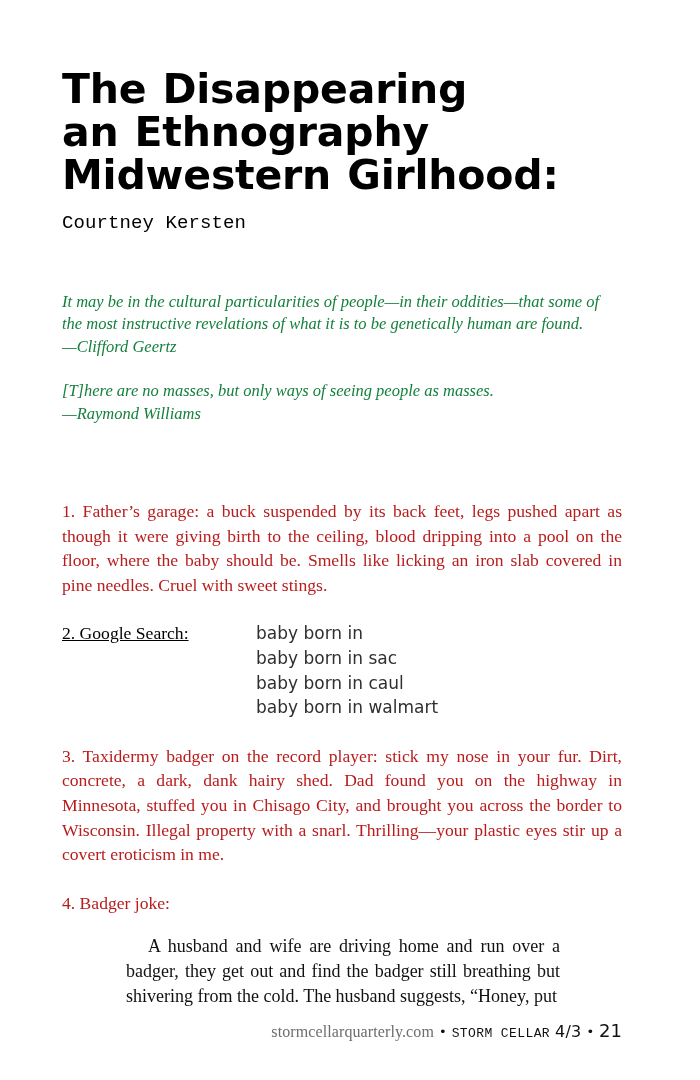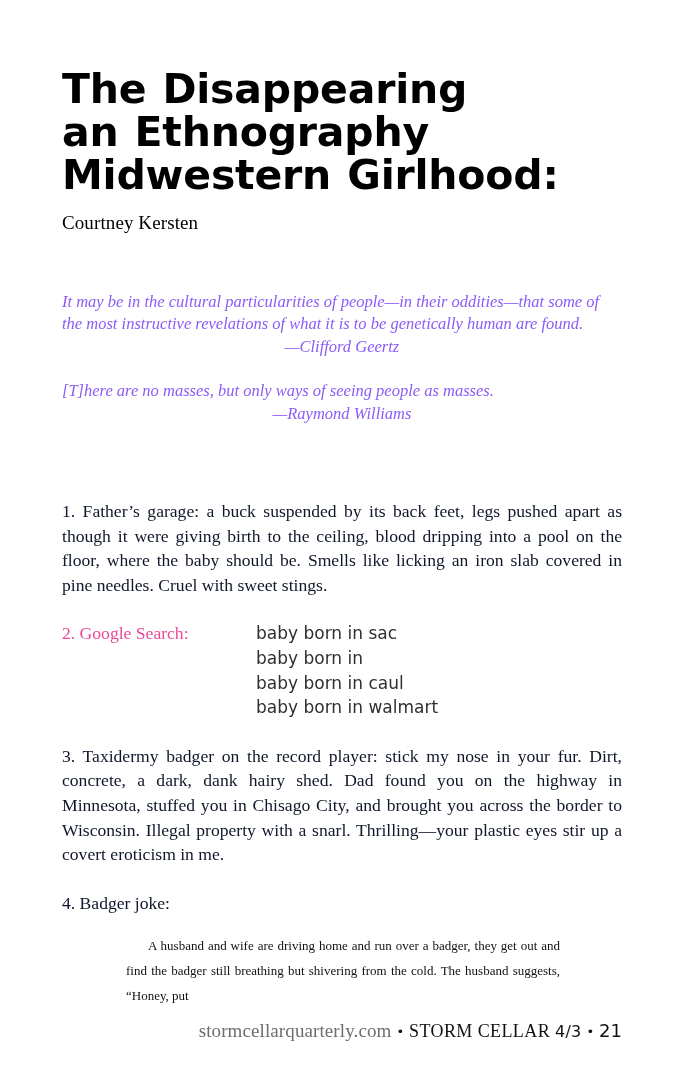--- a/index.html
+++ b/index.html
@@ -30,97 +30,98 @@
     line-height: 43px;
     letter-spacing: -0.2px;
     color: #000000;
     margin: 0;
     padding-top: 68px;
     word-spacing: 2px;
   }
   .title-line { display: block; white-space: nowrap; }
 
   .byline {
-    font-family: Liberation Serif, serif;
+    font-family: Liberation Mono, monospace;
     font-weight: 400;
     font-size: 19px;
     line-height: 24px;
     color: #000000;
     margin: 0;
     padding-top: 14px;
     letter-spacing: 0.1px;
   }
 
   
   .epigraphs {
     padding-top: 56px;
   }
   .epigraph {
     font-family: "Liberation Serif", "DejaVu Serif", serif;
     font-style: italic;
     font-size: 16.5px;
     line-height: 22px;
-    color: #8b5cf6;
+    color: #15803d;
     margin: 0 0 22px 0;
   }
   .epigraph:last-child { margin-bottom: 8px; }
   .epigraph-text { display: block; }
   .epigraph-attr {
     display: block;
-    text-align: center;
+    text-align: left;
     font-style: italic;
     margin-top: 1px;
   }
 
   
   .body-section { padding-top: 66px; }
 
   p.para {
     font-family: "Liberation Serif", "DejaVu Serif", serif;
     font-size: 17.6px;
     line-height: 24.6px;
-    color: #0f172a;
+    color: #b91c1c;
     margin: 0 0 24px 0;
     text-align: justify;
     text-justify: inter-word;
     hyphens: manual;
   }
   p.para:last-child { margin-bottom: 0; }
 
   
   .search-entry {
     display: flex;
     align-items: flex-start;
     margin: 0 0 24px 0;
   }
   .search-label {
     font-family: "Liberation Serif", "DejaVu Serif", serif;
     font-size: 17.6px;
     line-height: 24.6px;
-    color: #ec4899;
+    color: #000000;
     width: 194px;
     flex: 0 0 194px;
+    text-decoration: underline;
   }
   .search-list {
     list-style: none;
     margin: 0;
     padding: 0;
   }
   .search-list li {
     font-family: "DejaVu Sans", sans-serif;
     font-size: 17px;
     line-height: 24.6px;
     color: #2f2f2f;
     white-space: nowrap;
   }
 
   
   .joke-quote {
     font-family: "Liberation Serif", "DejaVu Serif", serif;
-    font-size: 13px;
+    font-size: 18px;
     line-height: 24.6px;
     color: #111111;
     margin: 0;
     margin-left: 64px;
     width: 434px;
     text-align: justify;
     text-justify: inter-word;
     text-indent: 22px;
     hyphens: manual;
   }
@@ -129,34 +130,34 @@
   .footer {
     position: absolute;
     left: 62px;
     top: 1020px;
     width: 560px;
     text-align: right;
     white-space: nowrap;
   }
   .footer-url {
     font-family: "Liberation Serif", "DejaVu Serif", serif;
-    font-size: 19px;
+    font-size: 16px;
     color: #6d6d6d;
     letter-spacing: 0.1px;
   }
   .footer-dot {
     font-family: "DejaVu Sans", sans-serif;
     font-size: 13px;
     color: #111111;
     padding: 0 5px;
     vertical-align: 1px;
   }
   .footer-mag {
-    font-family: Liberation Serif, serif;
-    font-size: 18px;
+    font-family: Liberation Mono, monospace;
+    font-size: 13px;
     color: #111111;
     letter-spacing: 0.4px;
   }
   .footer-issue {
     font-family: "DejaVu Sans", sans-serif;
     font-size: 16px;
     color: #111111;
     letter-spacing: 0.2px;
     padding-left: 5px;
   }
@@ -195,22 +196,22 @@
 
     </div>
 
     <div class="body-section">
 
       <p class="para">1. Father’s garage: a buck suspended by its back feet, legs pushed apart as though it were giving birth to the ceiling, blood dripping into a pool on the floor, where the baby should be. Smells like licking an iron slab covered in pine needles. Cruel with sweet stings.</p>
 
       <div class="search-entry">
         <div class="search-label">2. Google Search:</div>
         <ul class="search-list">
+          <li>baby born in</li>
           <li>baby born in sac</li>
-          <li>baby born in</li>
           <li>baby born in caul</li>
           <li>baby born in walmart</li>
         </ul>
       </div>
 
       <p class="para">3. Taxidermy badger on the record player: stick my nose in your fur. Dirt, concrete, a dark, dank hairy shed. Dad found you on the highway in Minnesota, stuffed you in Chisago City, and brought you across the border to Wisconsin. Illegal property with a snarl. Thrilling—your plastic eyes stir up a covert eroticism in me.</p>
 
       <p class="para" style="margin-bottom:19px;">4. Badger joke:</p>
 
       <p class="joke-quote">A husband and wife are driving home and run over a badger, they get out and find the badger still breathing but shivering from the cold. The husband suggests, “Honey, put</p>

